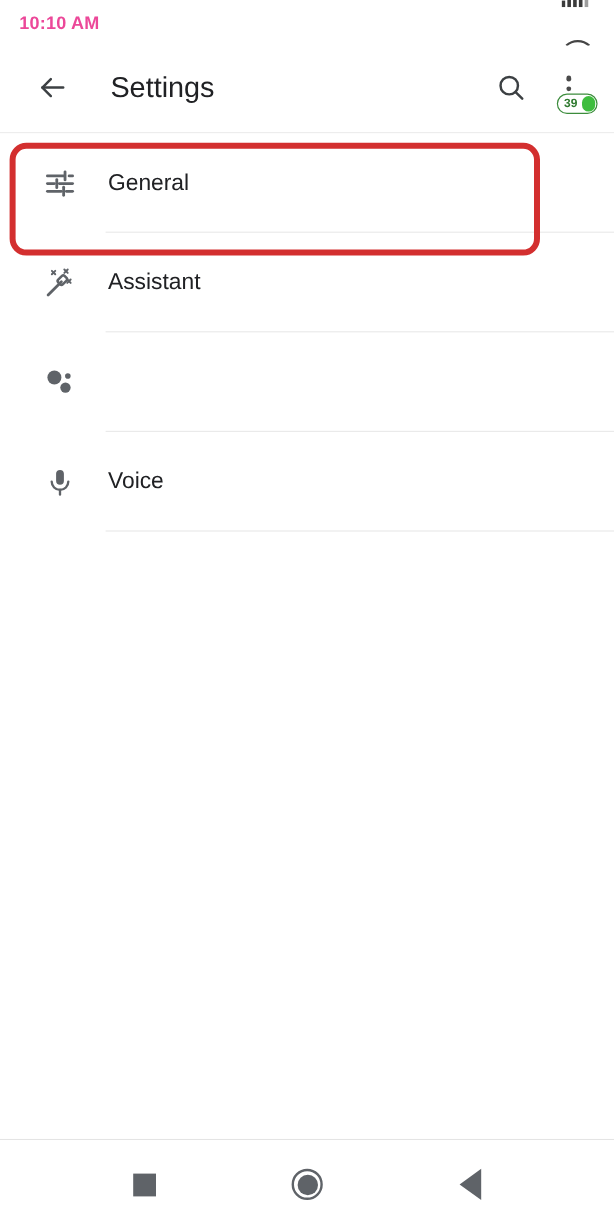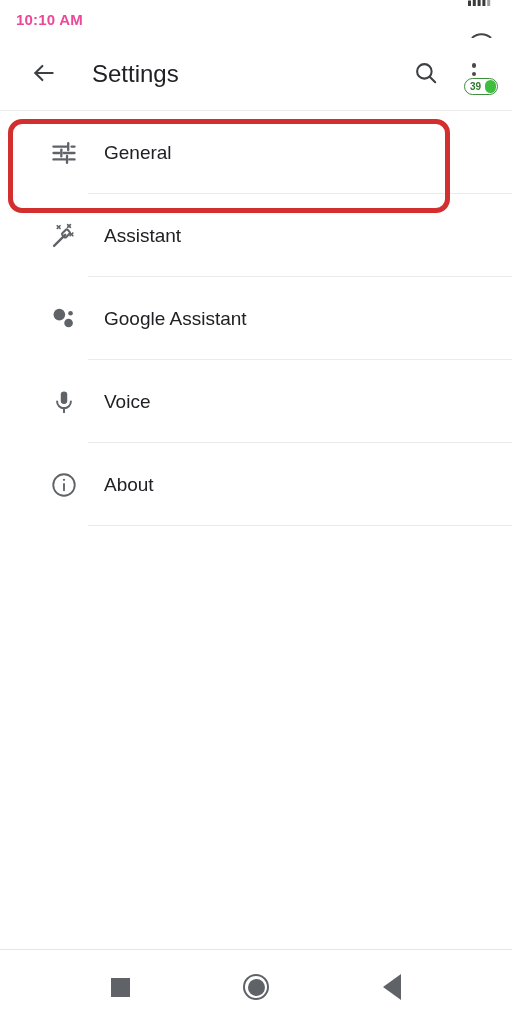--- a/index.html
+++ b/index.html
@@ -159,21 +159,21 @@
   }
   .settings-list {
     list-style: none;
     margin: 0;
     padding: 0;
   }
   .list-item {
     height: 83px;
     display: flex;
     align-items: center;
-    padding-left: 44px;
+    padding-left: 30px;
     box-sizing: border-box;
     cursor: pointer;
     position: relative;
   }
   .list-item .item-icon {
     width: 40px;
     min-width: 40px;
     height: 40px;
     display: flex;
     align-items: center;
@@ -389,48 +389,36 @@
       </li>
 
       <li class="list-item">
         <span class="item-icon">
           <svg width="28" height="28" viewBox="0 0 24 24" fill="#5f6368">
             <circle cx="8" cy="8.2" r="5"></circle>
             <circle cx="17.6" cy="7.1" r="2"></circle>
             <circle cx="15.9" cy="15.4" r="3.7"></circle>
           </svg>
         </span>
-        <span class="item-label">Google Assistant</span>
         <span class="row-divider"></span>
       </li>
 
       <li class="list-item">
         <span class="item-icon">
           <svg width="26" height="26" viewBox="0 0 24 24">
             <rect x="9" y="2.4" width="6" height="11.4" rx="3" fill="#5f6368"></rect>
             <path d="M5.6 11.4a6.4 6.4 0 0 0 12.8 0" fill="none" stroke="#5f6368" stroke-width="1.8" stroke-linecap="round"></path>
             <line x1="12" y1="17.6" x2="12" y2="21.4" stroke="#5f6368" stroke-width="1.8" stroke-linecap="round"></line>
           </svg>
         </span>
         <span class="item-label">Voice</span>
         <span class="row-divider"></span>
       </li>
 
 
-      <li class="list-item">
-        <span class="item-icon">
-          <svg width="28" height="28" viewBox="0 0 24 24" fill="none" stroke="#5f6368" stroke-width="1.6" stroke-linecap="round">
-            <circle cx="12" cy="12" r="9.2"></circle>
-            <line x1="12" y1="11" x2="12" y2="16.6"></line>
-            <circle cx="12" cy="7.6" r="0.95" fill="#5f6368" stroke="none"></circle>
-          </svg>
-        </span>
-        <span class="item-label">About</span>
-        <span class="row-divider"></span>
-      </li>
     </ul>
 
     <div class="highlight-box"></div>
   </div>
 
   <div class="nav-bar">
     <button class="nav-btn" aria-label="Recents">
       <span class="nav-square"></span>
     </button>
     <button class="nav-btn" aria-label="Home">

